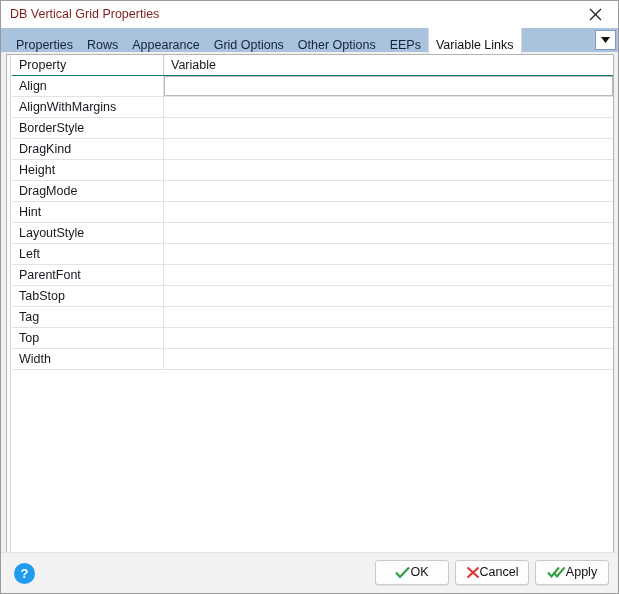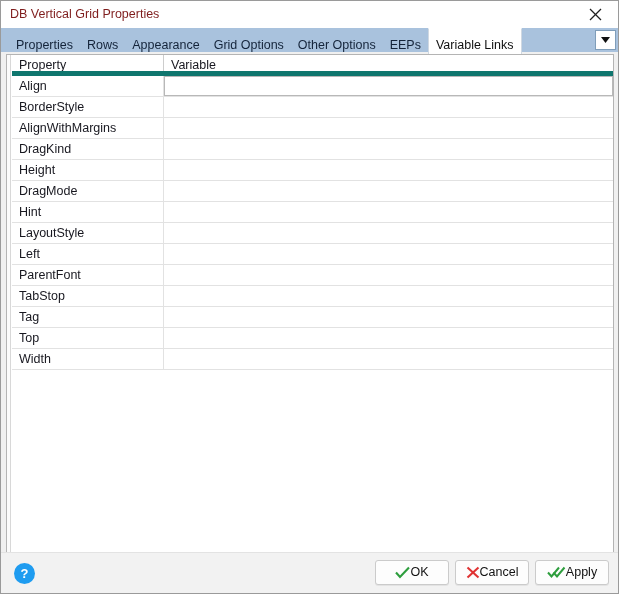--- a/index.html
+++ b/index.html
@@ -123,21 +123,21 @@
 
   .grid-row {
     position: relative;
     height: 21px;
     margin-left: 5px;
     border-bottom: 1px solid #e2e2e2;
     box-sizing: border-box;
     display: flex;
   }
   .grid-row.header {
-    border-bottom: 5px solid #0f766e;
+    border-bottom: 1px solid #0f766e;
     height: 21px;
   }
   .cell-prop {
     width: 152px;
     box-sizing: border-box;
     border-right: 1px solid #e2e2e2;
     padding: 3px 0 0 7px;
     font-size: 12.5px;
     color: #17171f;
     white-space: nowrap;
@@ -250,25 +250,25 @@
       <div class="cell-prop">Property</div>
       <div class="cell-var">Variable</div>
     </div>
 
     <div class="grid-row selected">
       <div class="cell-prop">Align</div>
       <div class="cell-var"></div>
     </div>
 
     <div class="grid-row">
+      <div class="cell-prop">AlignWithMargins</div>
+      <div class="cell-var"></div>
+    </div>
+    <div class="grid-row">
       <div class="cell-prop">BorderStyle</div>
-      <div class="cell-var"></div>
-    </div>
-    <div class="grid-row">
-      <div class="cell-prop">AlignWithMargins</div>
       <div class="cell-var"></div>
     </div>
     <div class="grid-row">
       <div class="cell-prop">DragKind</div>
       <div class="cell-var"></div>
     </div>
     <div class="grid-row">
       <div class="cell-prop">Height</div>
       <div class="cell-var"></div>
     </div>

